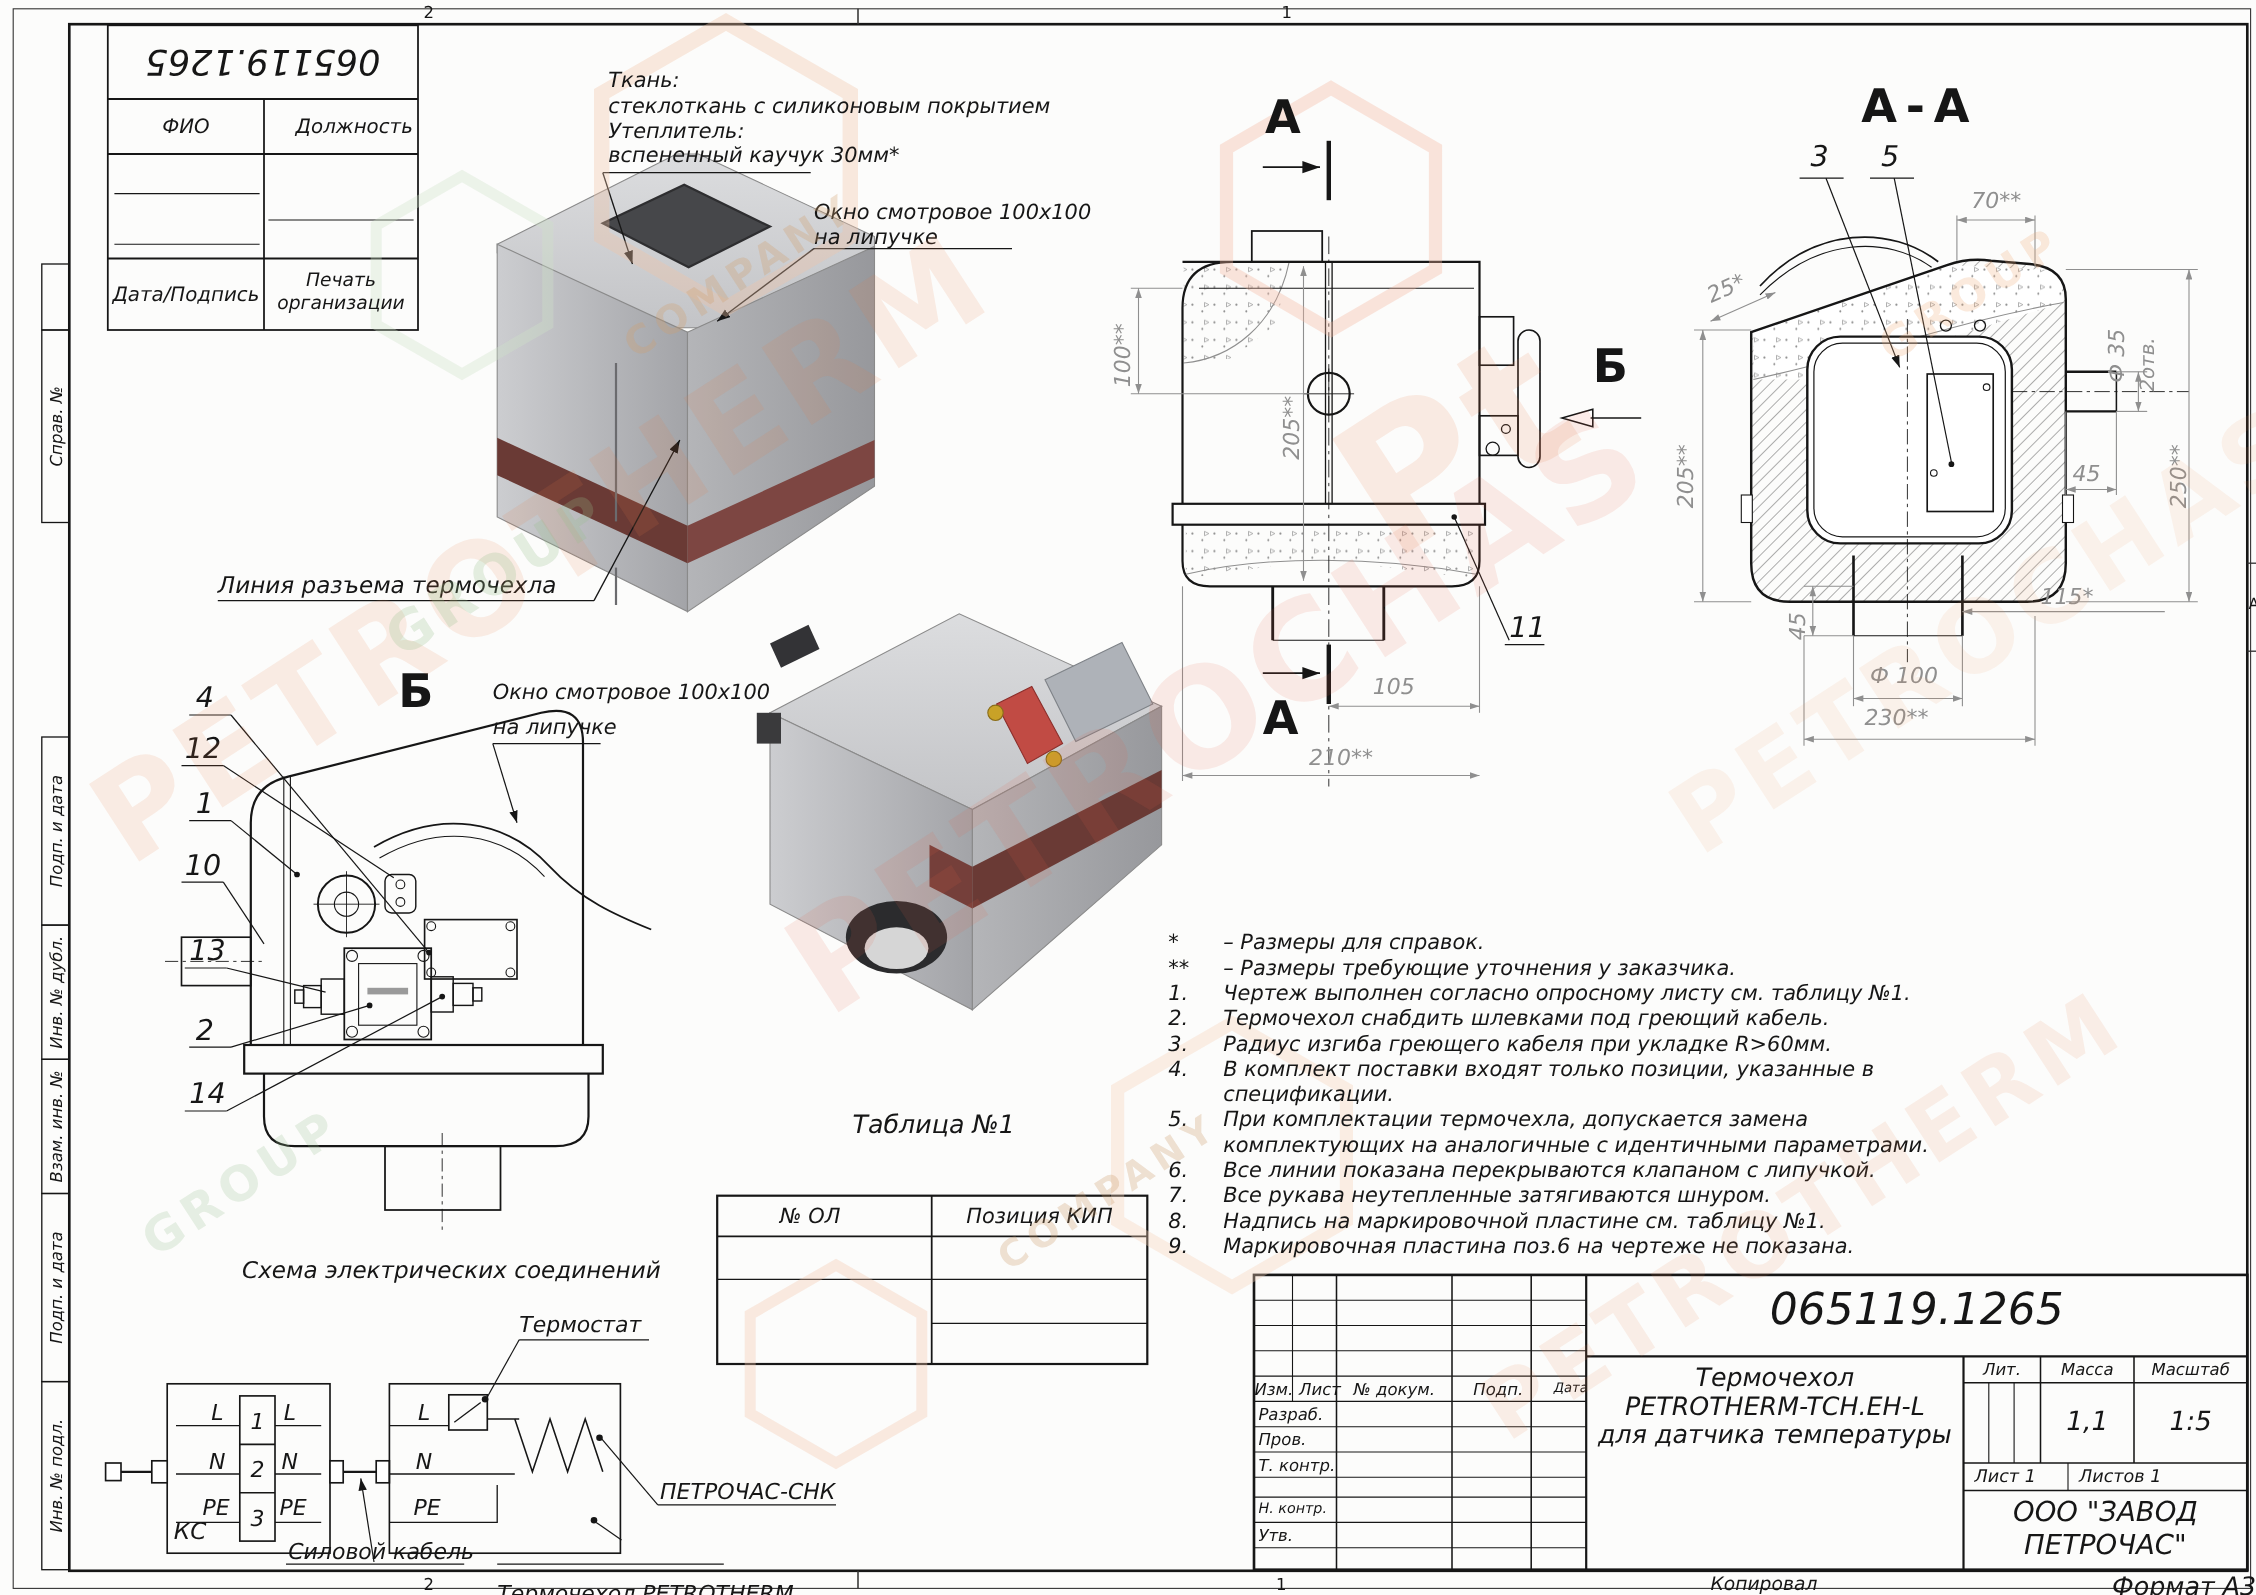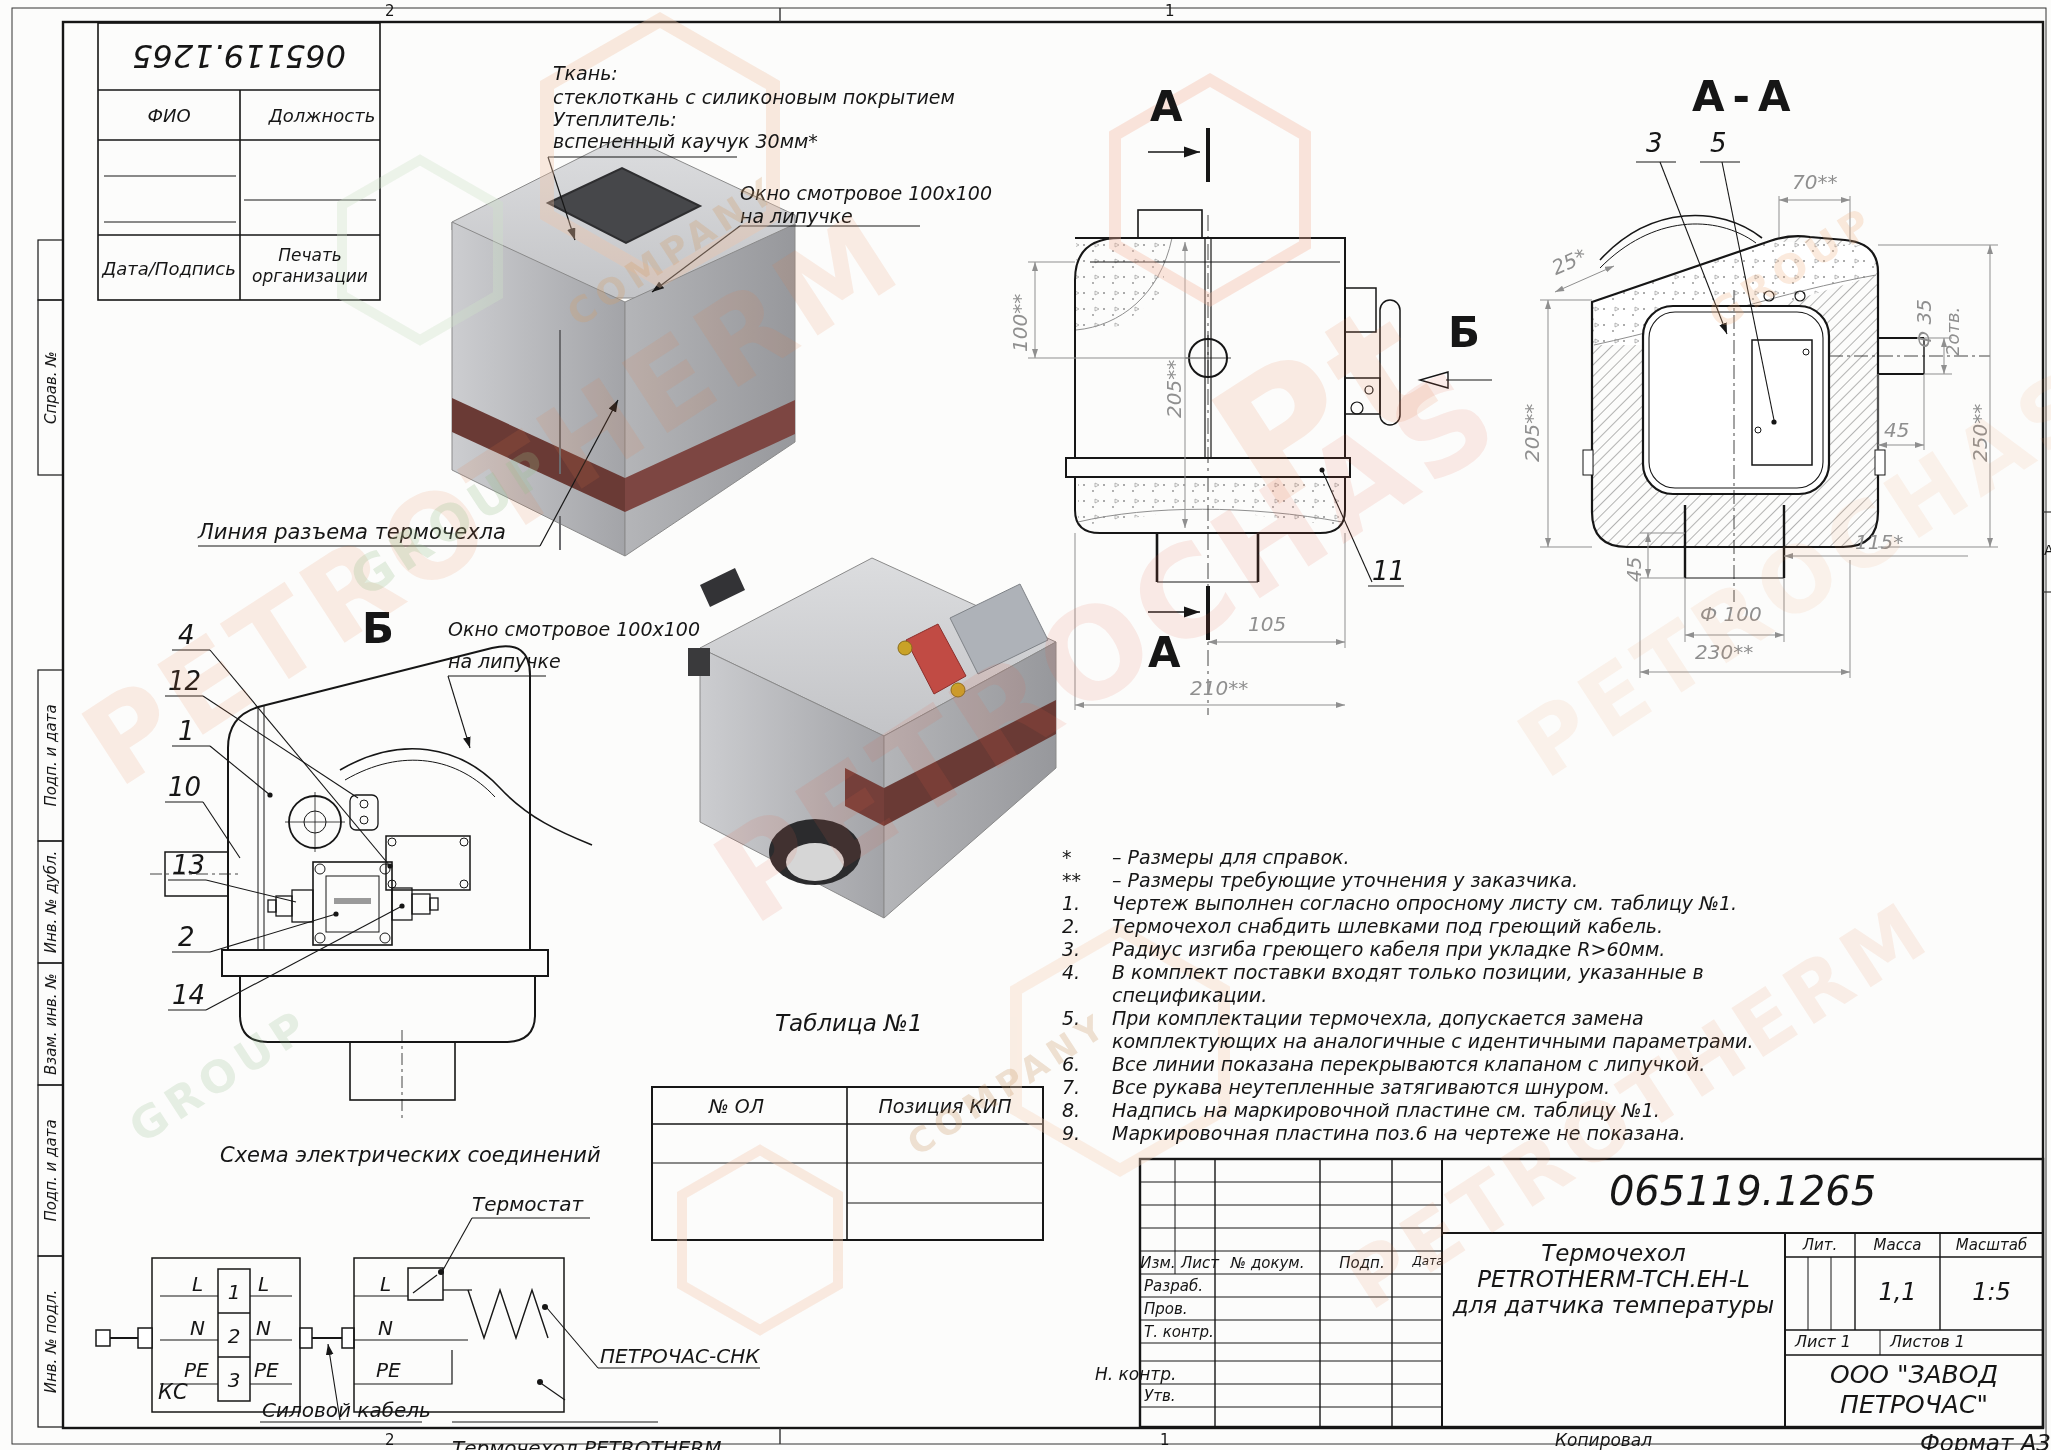--- a/index.html
+++ b/index.html
@@ -563,21 +563,21 @@
   <div class="t ctr" style="left:1442px;top:1266px;width:343px;font-size:23px;">PETROTHERM-TCH.EH-L</div>
   <div class="t ctr" style="left:1442px;top:1292px;width:343px;font-size:23px;">для датчика температуры</div>
   <div class="t ctr" style="left:1140px;top:1254px;width:36px;font-size:15px;">Изм.</div>
   <div class="t ctr" style="left:1176px;top:1254px;width:48px;font-size:15px;">Лист</div>
   <div class="t ctr" style="left:1215px;top:1254px;width:105px;font-size:15px;">№ докум.</div>
   <div class="t ctr" style="left:1320px;top:1254px;width:84px;font-size:15px;">Подп.</div>
   <div class="t ctr" style="left:1392px;top:1254px;width:72px;font-size:12px;">Дата</div>
   <div class="t" style="left:1144px;top:1277px;font-size:15px;">Разраб.</div>
   <div class="t" style="left:1144px;top:1300px;font-size:15px;">Пров.</div>
   <div class="t" style="left:1144px;top:1323px;font-size:15px;">Т. контр.</div>
-  <div class="t" style="left:1095px;top:1364px;font-size:17px;">Н. контр.</div>
+  <div class="t" style="left:1144px;top:1364px;font-size:13px;">Н. контр.</div>
   <div class="t" style="left:1144px;top:1387px;font-size:15px;">Утв.</div>
   <div class="t ctr" style="left:1785px;top:1236px;width:70px;font-size:15px;">Лит.</div>
   <div class="t ctr" style="left:1855px;top:1236px;width:85px;font-size:15px;">Масса</div>
   <div class="t ctr" style="left:1940px;top:1236px;width:103px;font-size:15px;">Масштаб</div>
   <div class="t ctr" style="left:1855px;top:1278px;width:85px;font-size:24px;">1,1</div>
   <div class="t ctr" style="left:1940px;top:1278px;width:103px;font-size:24px;">1:5</div>
   <div class="t" style="left:1795px;top:1332px;font-size:16px;">Лист 1</div>
   <div class="t" style="left:1890px;top:1332px;font-size:16px;">Листов 1</div>
   <div class="t ctr" style="left:1785px;top:1360px;width:258px;font-size:25px;">ООО "ЗАВОД</div>
   <div class="t ctr" style="left:1785px;top:1390px;width:258px;font-size:25px;">ПЕТРОЧАС"</div>

